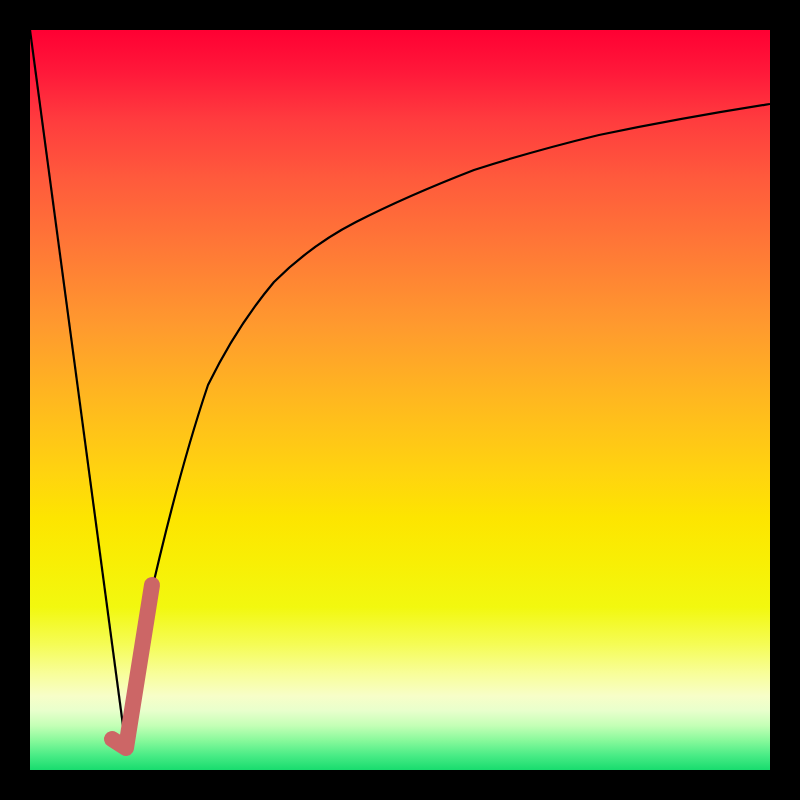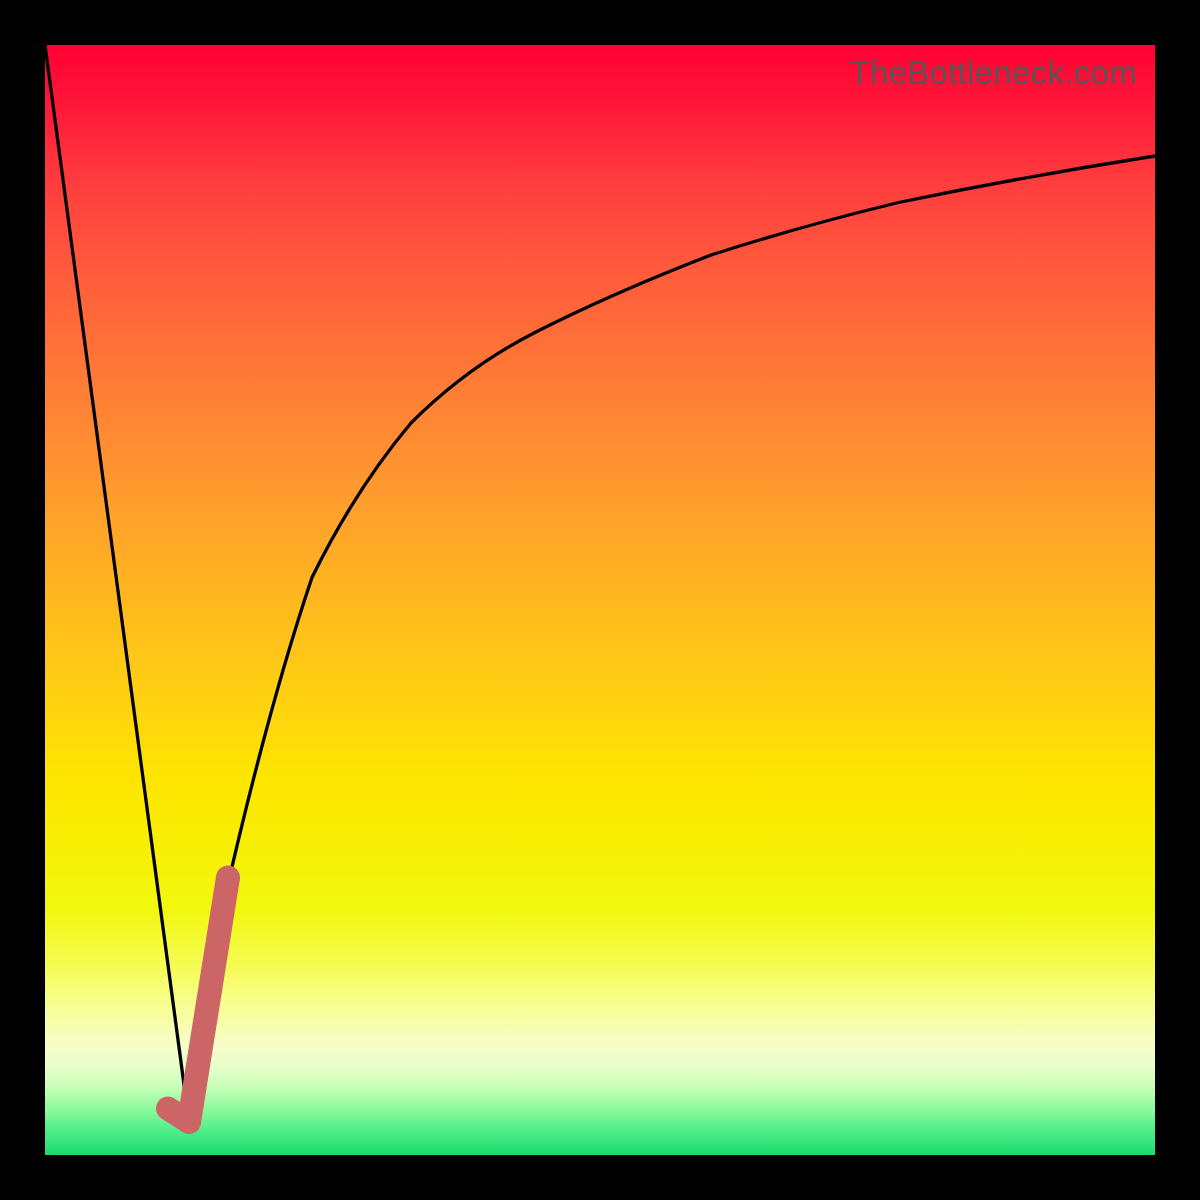--- a/index.html
+++ b/index.html
@@ -97,16 +97,15 @@
                Q 148 444 178 355
                Q 207 296 244 252
                Q 281 215 326 192
                Q 377 166 444 140
                Q 503 121 569 105
                Q 651 88 740 74"></path>
 
       <path class="marker" d="M 82 709 L 96 718 L 122 555"></path>
     </svg>
 
-    <div class="watermark">TheBottleneck.com</div>
   </div>
 
 </div>
 
 </body></html>

